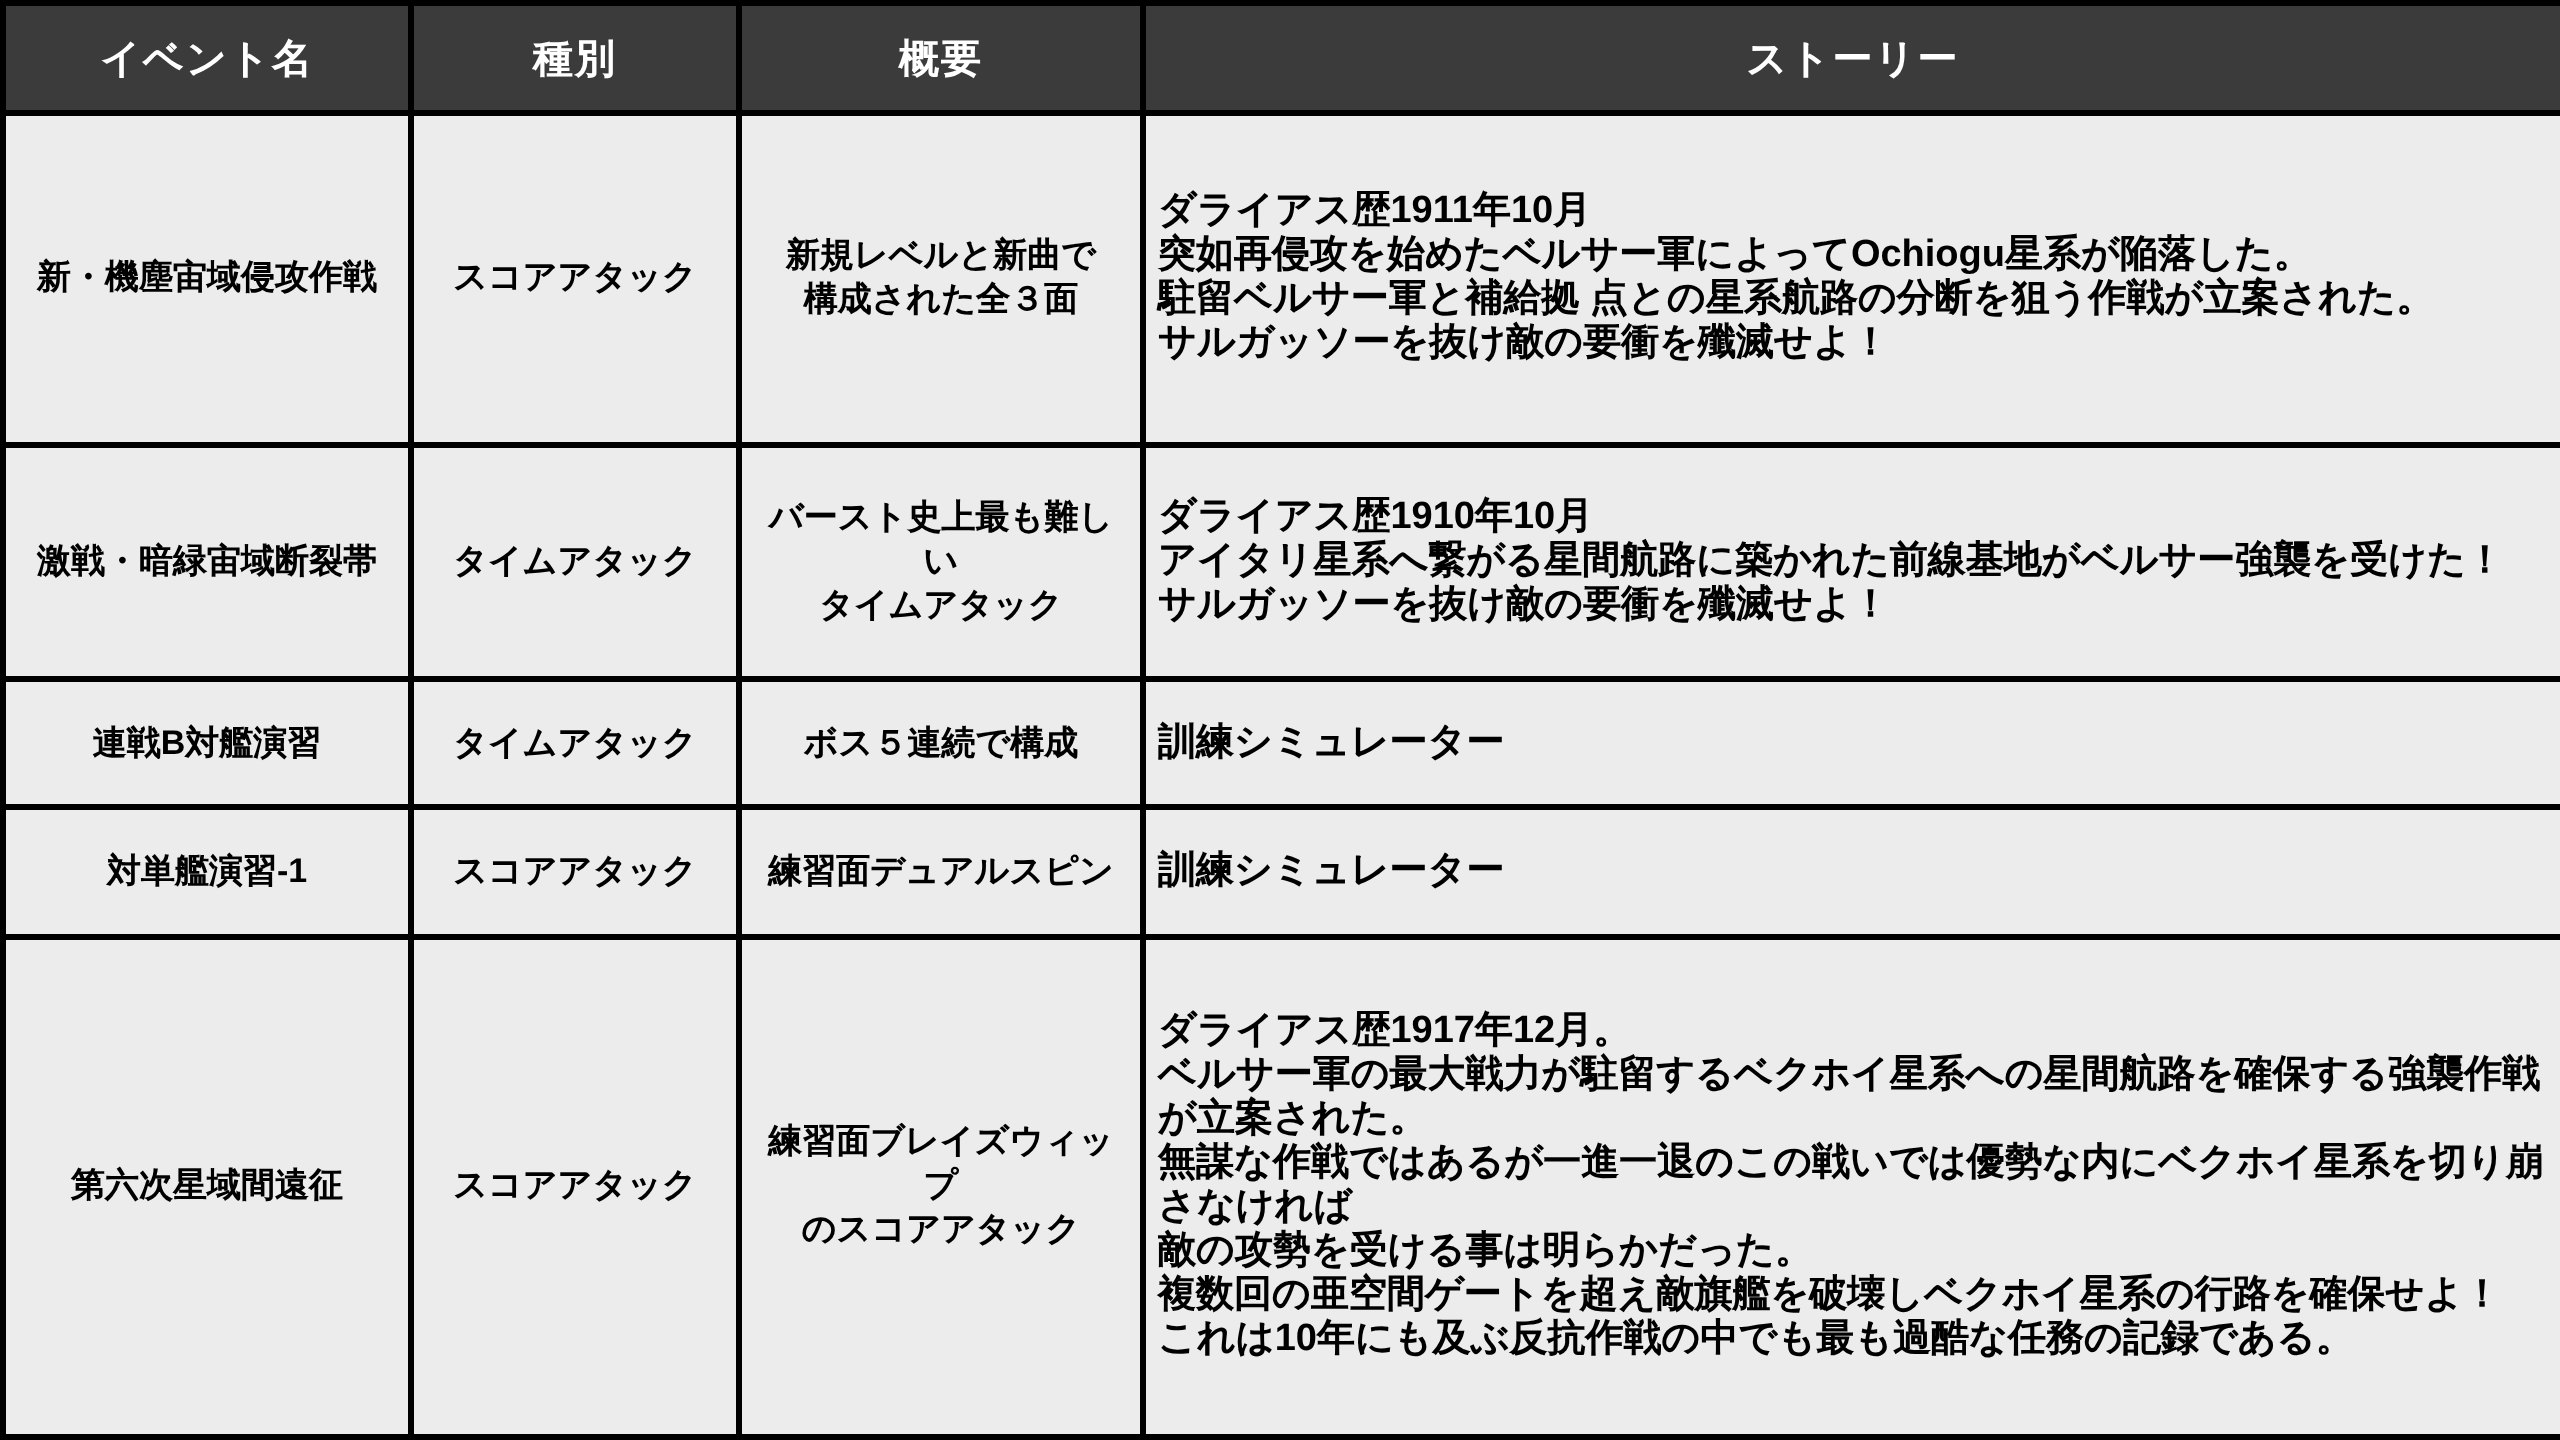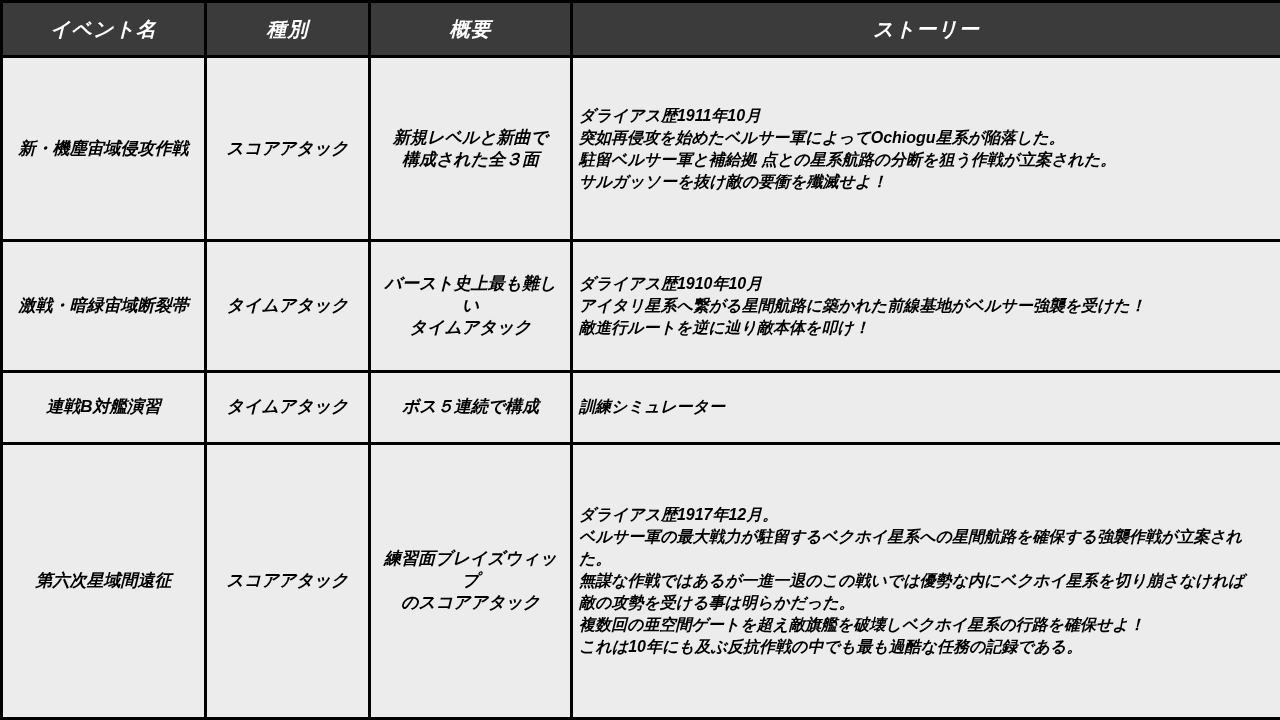--- a/index.html
+++ b/index.html
@@ -16,41 +16,40 @@
     border-collapse: collapse;
     table-layout: fixed;
     background: #ececec;
   }
   table.events th, table.events td {
     border: 3px solid #000;
     font-weight: bold;
     color: #000;
     padding: 2px 6px;
     overflow: hidden;
-    font-style: italic;
   }
   table.events th {
     background: #3b3b3b;
     color: #ffffff;
     font-size: 20px;
     text-align: center;
     vertical-align: middle;
     letter-spacing: 1px;
   }
   td.c-event, td.c-type, td.c-overview {
     text-align: center;
     vertical-align: middle;
     font-size: 17px;
     white-space: pre-line;
     line-height: 22px;
   }
   td.c-story {
     text-align: left;
     vertical-align: middle;
-    font-size: 16px;
+    font-size: 19px;
     white-space: pre-line;
     line-height: 22px;
     padding-left: 14px;
   }
   tr.hdr   { height: 55px; }
   tr.r1    { height: 121px; }
   tr.r2    { height: 86px; }
   tr.r3    { height: 46px; }
   tr.r4    { height: 47px; }
   tr.r5    { height: 47px; }
@@ -87,26 +86,32 @@
 駐留ベルサー軍と補給拠 点との星系航路の分断を狙う作戦が立案された。
 サルガッソーを抜け敵の要衝を殲滅せよ！</td>
     </tr>
     <tr class="r2">
       <td class="c-event">激戦・暗緑宙域断裂帯</td>
       <td class="c-type">タイムアタック</td>
       <td class="c-overview">バースト史上最も難しい
 タイムアタック</td>
       <td class="c-story">ダライアス歴1910年10月
 アイタリ星系へ繋がる星間航路に築かれた前線基地がベルサー強襲を受けた！
-敵進行ルートを逆に辿り敵本体を叩け！</td>
+サルガッソーを抜け敵の要衝を殲滅せよ！</td>
     </tr>
     <tr class="r4">
       <td class="c-event">連戦B対艦演習</td>
       <td class="c-type">タイムアタック</td>
       <td class="c-overview">ボス５連続で構成</td>
+      <td class="c-story">訓練シミュレーター</td>
+    </tr>
+    <tr class="r5">
+      <td class="c-event">対単艦演習-1</td>
+      <td class="c-type">スコアアタック</td>
+      <td class="c-overview">練習面デュアルスピン</td>
       <td class="c-story">訓練シミュレーター</td>
     </tr>
     <tr class="r8">
       <td class="c-event">第六次星域間遠征</td>
       <td class="c-type">スコアアタック</td>
       <td class="c-overview">練習面ブレイズウィップ
 のスコアアタック</td>
       <td class="c-story">ダライアス歴1917年12月。
 ベルサー軍の最大戦力が駐留するベクホイ星系への星間航路を確保する強襲作戦が立案された。
 無謀な作戦ではあるが一進一退のこの戦いでは優勢な内にベクホイ星系を切り崩さなければ

